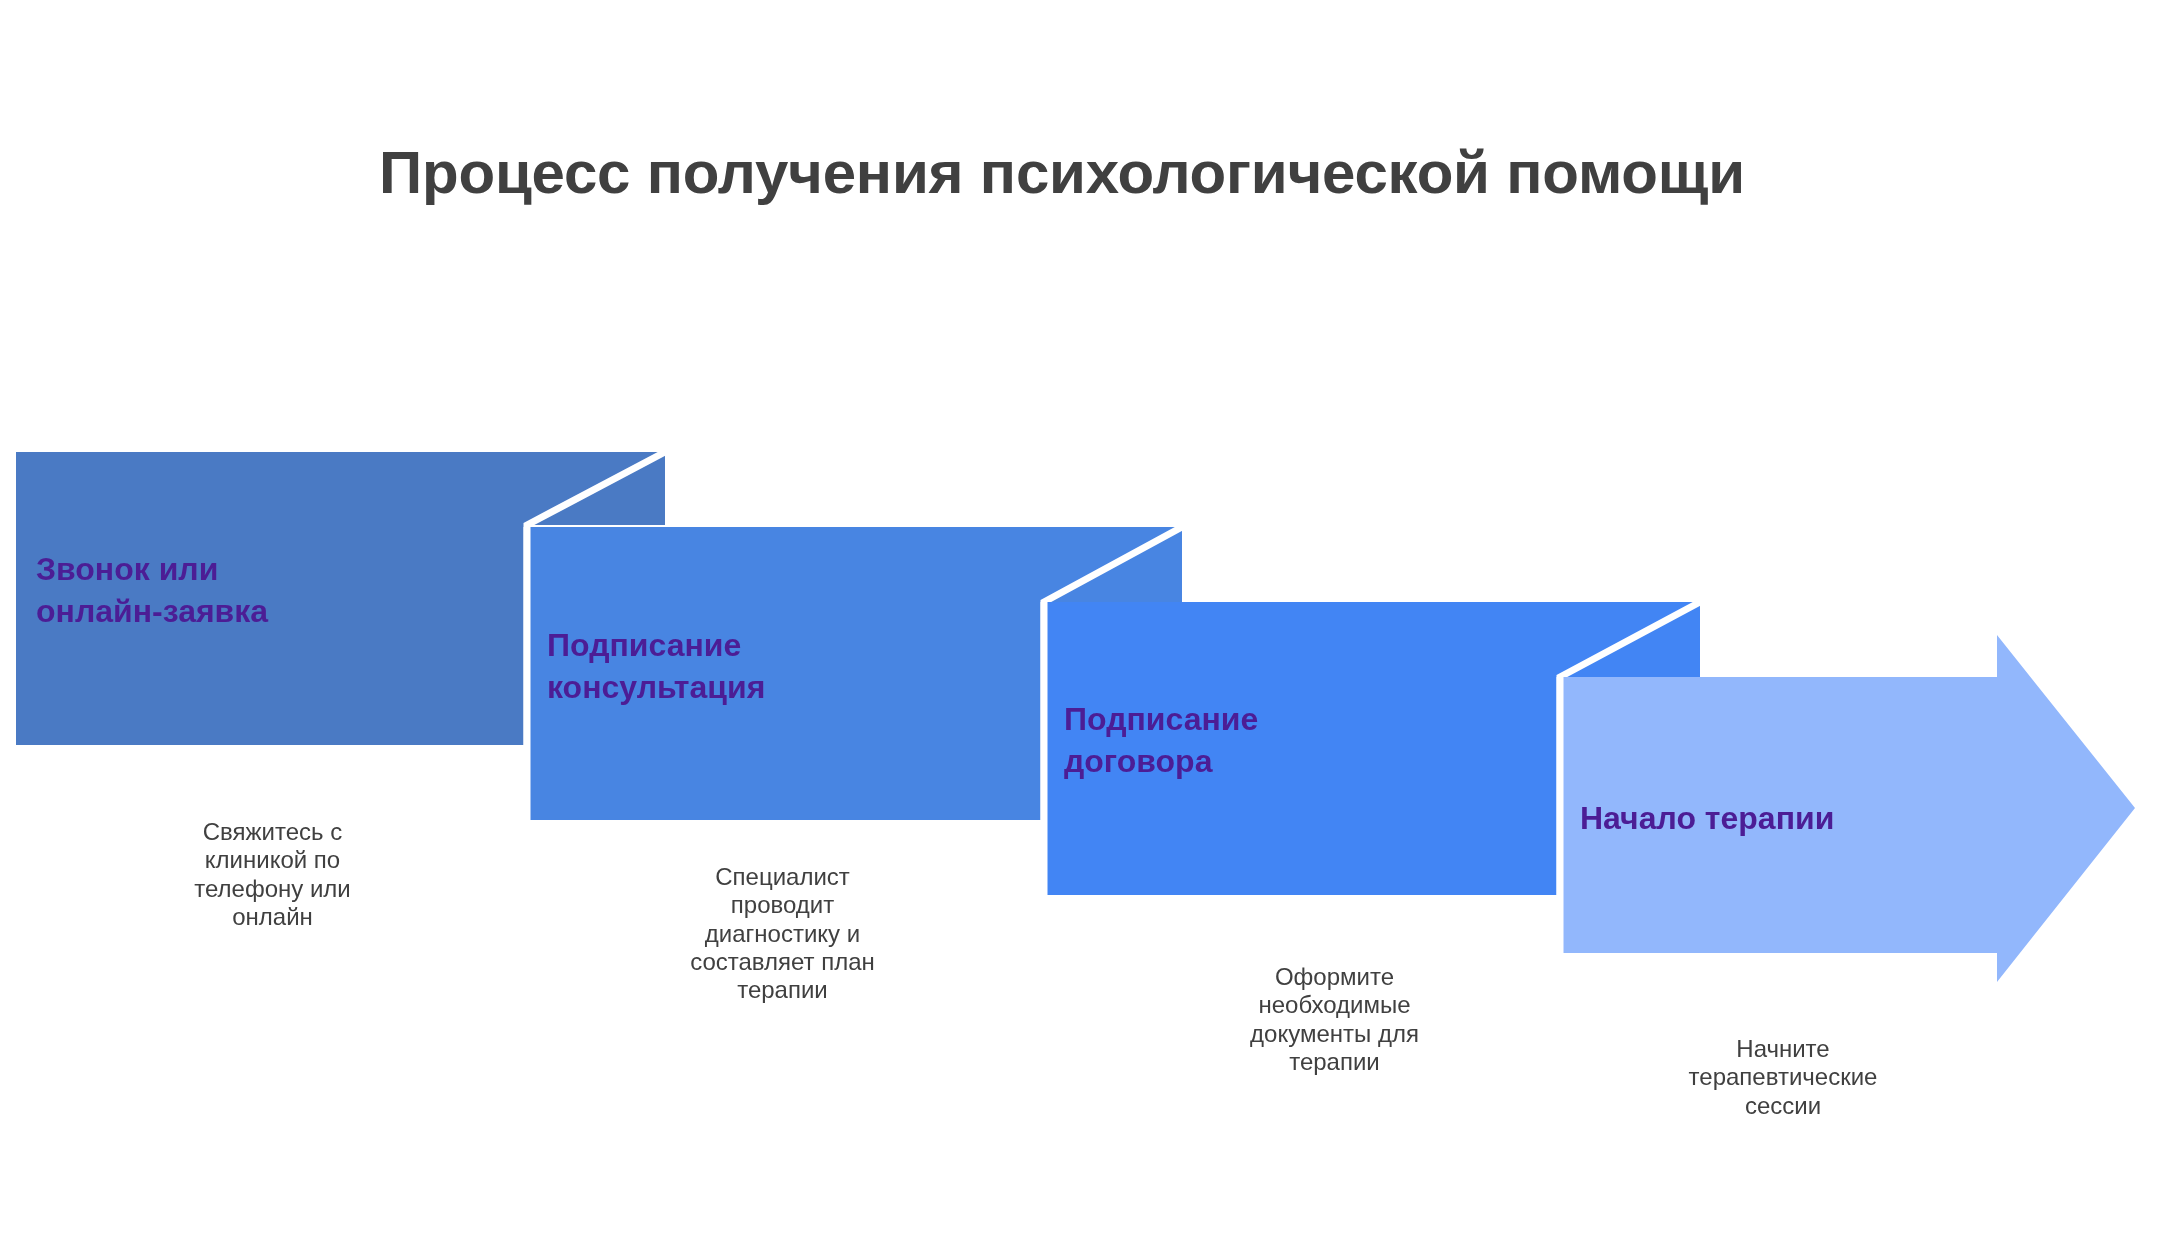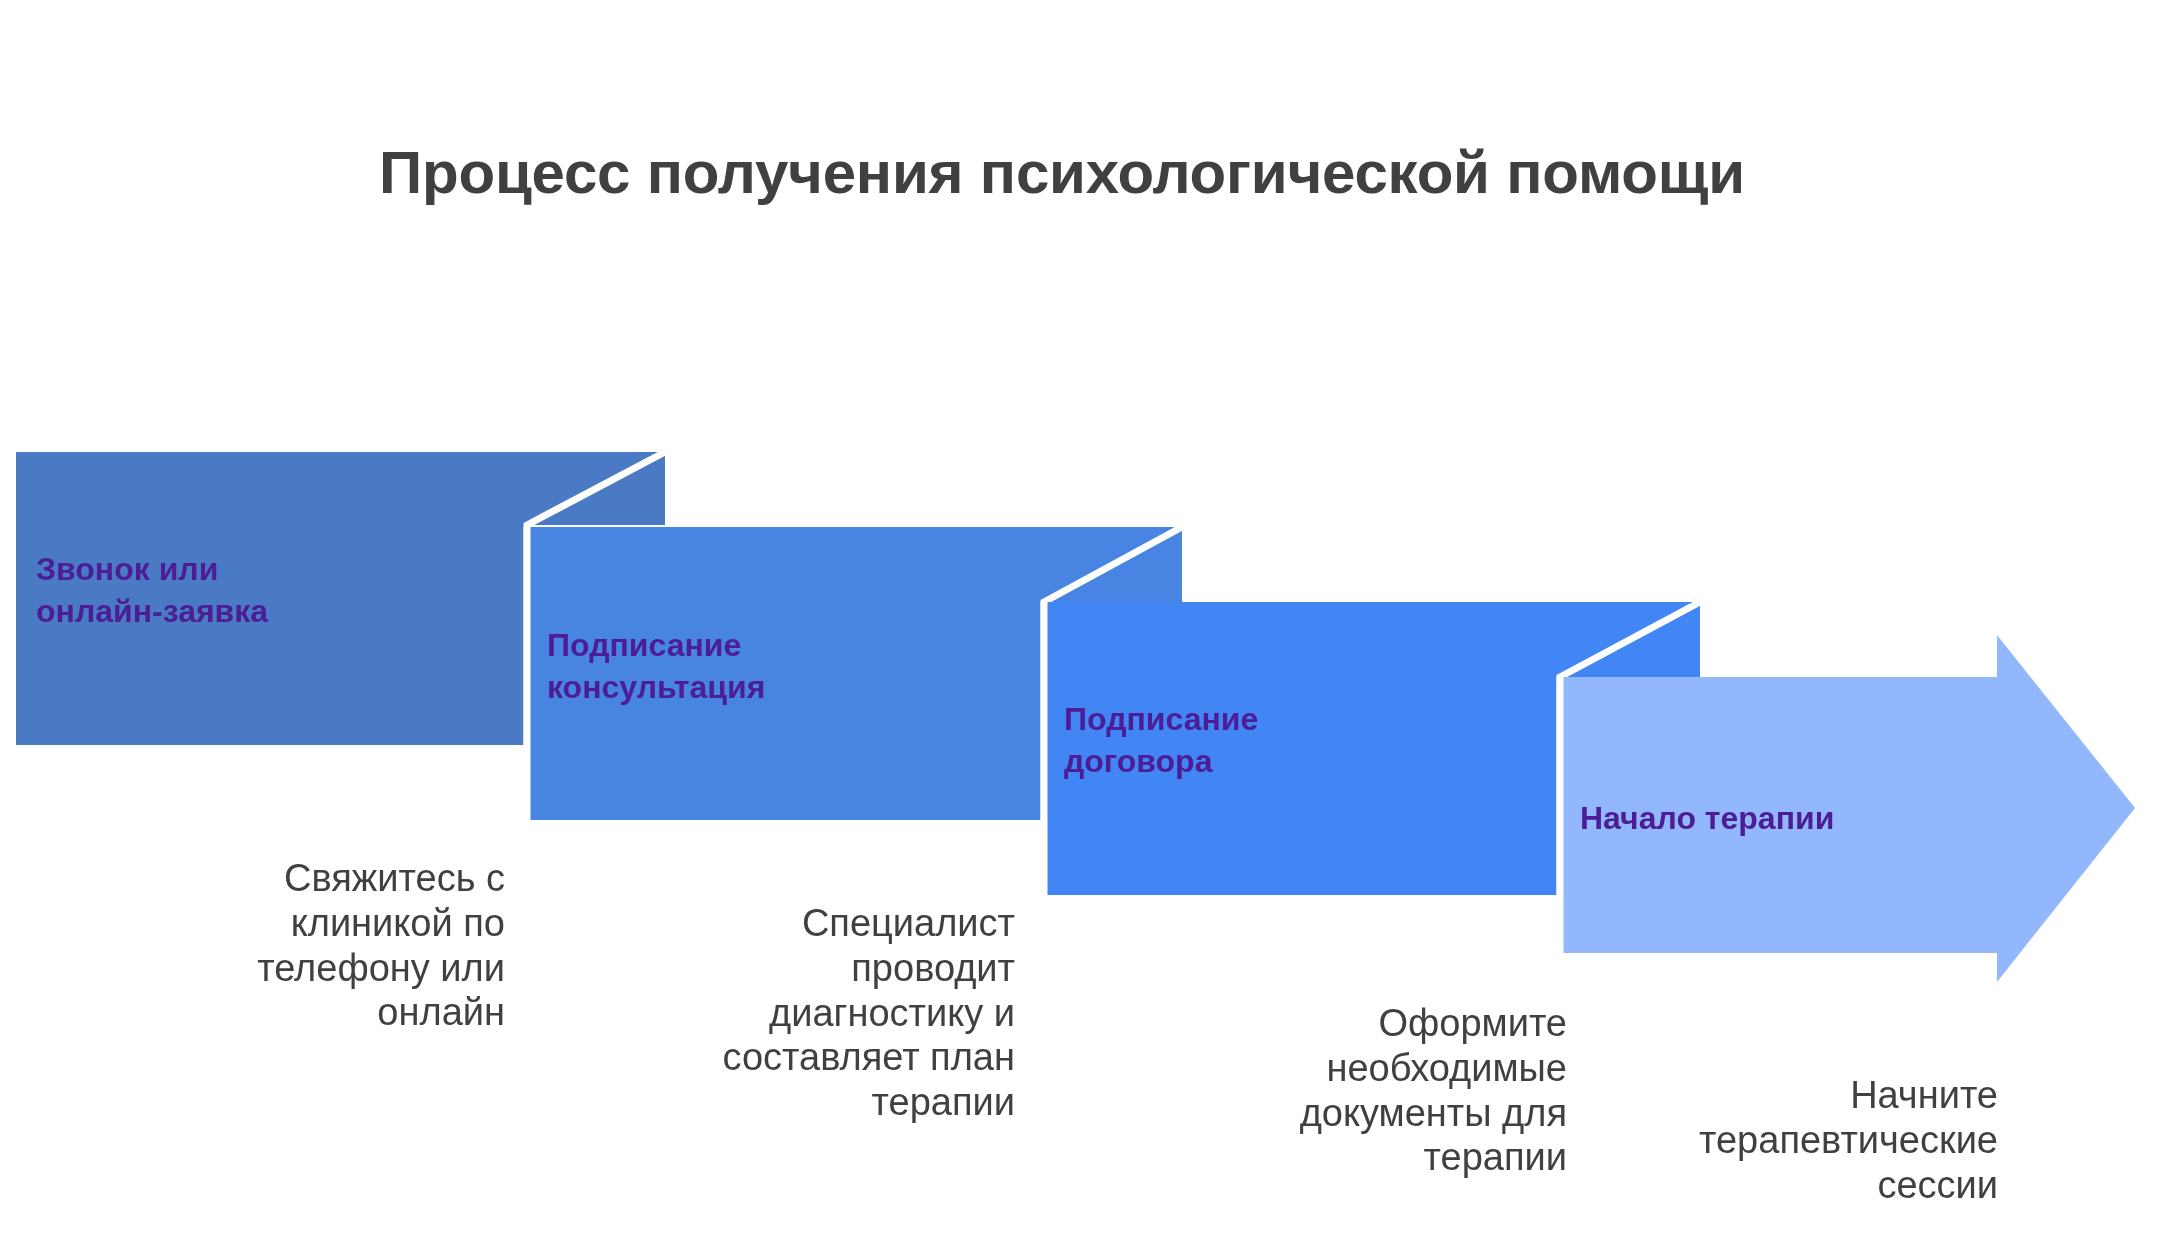--- a/index.html
+++ b/index.html
@@ -50,25 +50,24 @@
     color: #4c1d95;
     font-weight: bold;
     font-size: 32px;
     line-height: 1.32;
     white-space: pre-line;
     padding-left: 20px;
   }
   .step-caption {
     position: absolute;
     color: #404040;
-    font-size: 38px;
+    font-size: 24px;
     line-height: 1.18;
-    text-align: right;
+    text-align: center;
     white-space: pre-line;
-    margin-top: 38px;
   }
 </style>
 </head>
 <body>
 
 <div id="slide">
 
   <div id="slide-title">Процесс получения психологической помощи</div>
 
   <div class="stage">

